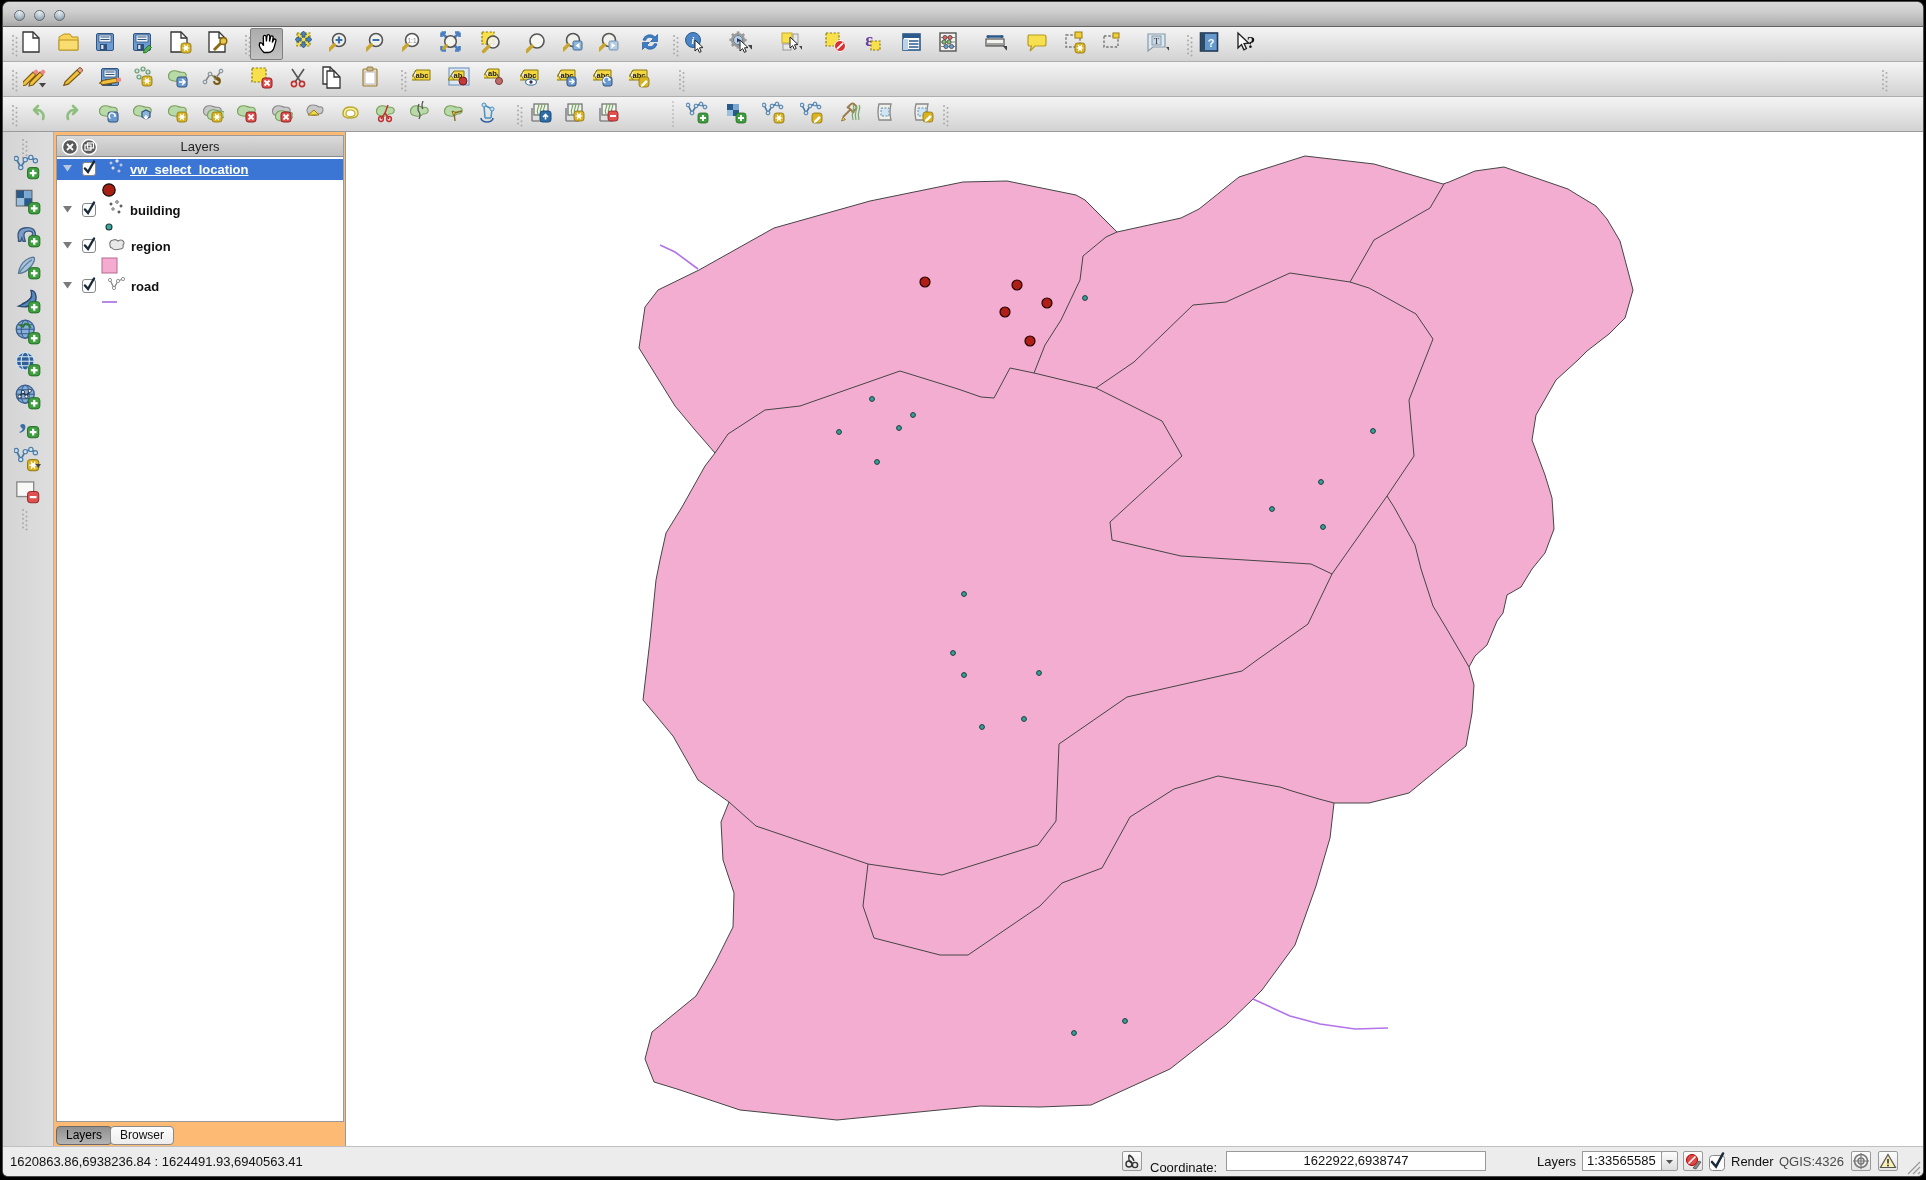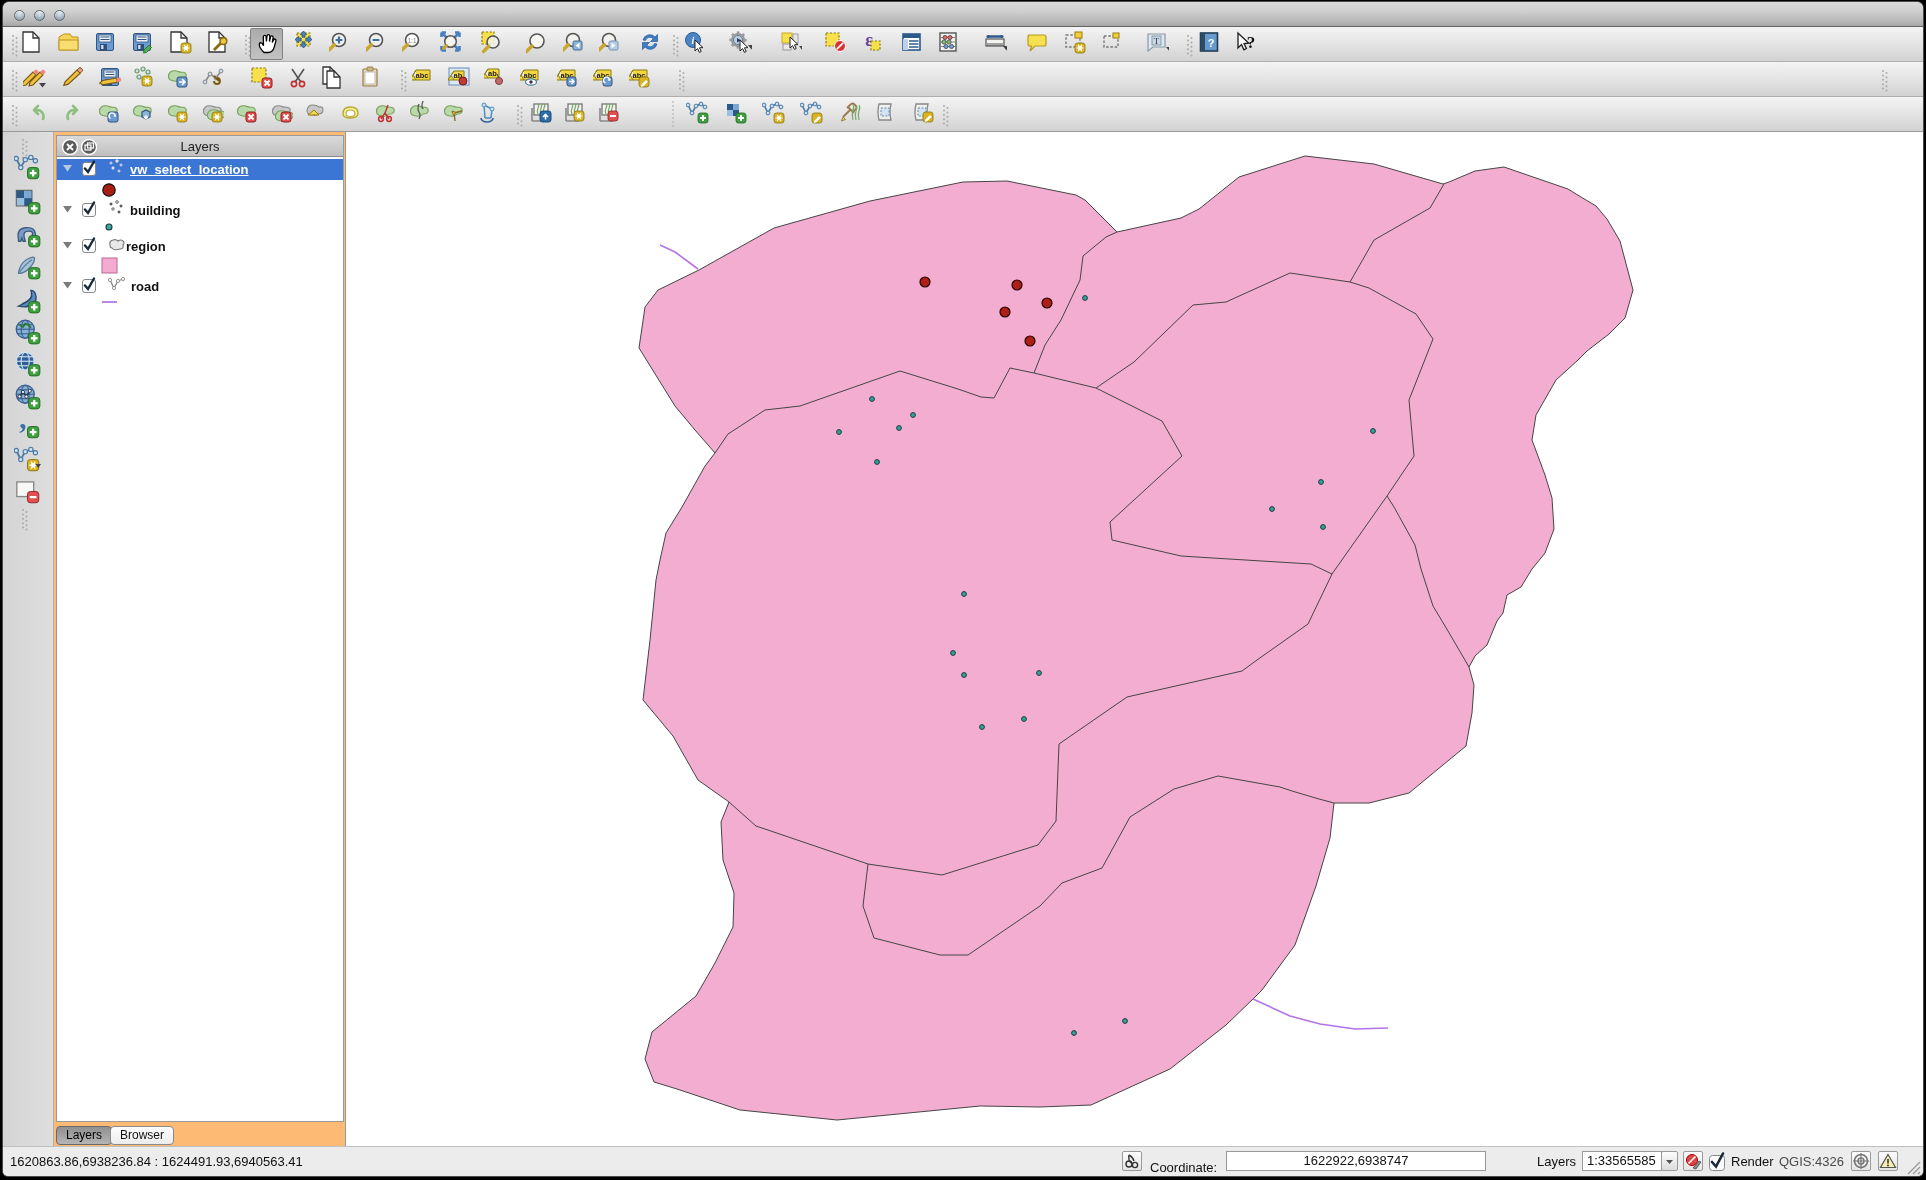--- a/index.html
+++ b/index.html
@@ -845,21 +845,21 @@
         <div style="height:19px"><svg width="60" height="19" style="margin-left:40px">
             <circle cx="12" cy="9" r="3" fill="#3aa8a0" stroke="#1c3a38" stroke-width="1.1"></circle>
           </svg></div>
         <div class="lrow"><span style="margin-left:5px"><svg width="11" height="10" viewBox="0 0 11 10" style="vertical-align:1px">
               <path d="M1,2 h9 l-4.5,6.5 z" fill="#7a7a7a"></path>
             </svg></span><span style="margin-left:9px"><svg width="15" height="17" viewBox="0 0 15 17" style="vertical-align:-3px">
               <rect x="0.5" y="2.5" width="13" height="13" rx="2.5" fill="#fdfdfd" stroke="#888" stroke-width="1"></rect>
               <path d="M3,8.5 L6,12 L12,1.5" fill="none" stroke="#1a2a3a" stroke-width="2.4" stroke-linecap="round"></path>
             </svg></span><span style="margin-left:11px"><svg width="18" height="14" viewBox="0 0 18 14" style="">
               <path d="M2,8 q-1,-4 3,-5 q3,-1 5,1 q3,-2 5,0 q2,2 0,4 q1,4 -3,4 q-6,2 -8,-1 q-2,0 -2,-3 z" fill="#e8e8e8" stroke="#777" stroke-width="1.1"></path>
-            </svg></span><span style="">region</span></div>
+            </svg></span><span style="margin-left:5px">region</span></div>
         <div style="height:21px"><svg width="60" height="21" style="margin-left:40px">
             <rect x="5" y="3" width="15" height="15" fill="#f5abd0" stroke="#b56a8e" stroke-width="1"></rect>
           </svg></div>
         <div class="lrow"><span style="margin-left:5px"><svg width="11" height="10" viewBox="0 0 11 10" style="vertical-align:1px">
               <path d="M1,2 h9 l-4.5,6.5 z" fill="#7a7a7a"></path>
             </svg></span><span style="margin-left:9px"><svg width="15" height="17" viewBox="0 0 15 17" style="vertical-align:-3px">
               <rect x="0.5" y="2.5" width="13" height="13" rx="2.5" fill="#fdfdfd" stroke="#888" stroke-width="1"></rect>
               <path d="M3,8.5 L6,12 L12,1.5" fill="none" stroke="#1a2a3a" stroke-width="2.4" stroke-linecap="round"></path>
             </svg></span><span style="margin-left:11px"><svg width="18" height="15" viewBox="0 0 18 15" style="">
               <polyline points="2,4 6,12 10,5 15,3" fill="none" stroke="#888" stroke-width="1.3"></polyline>

